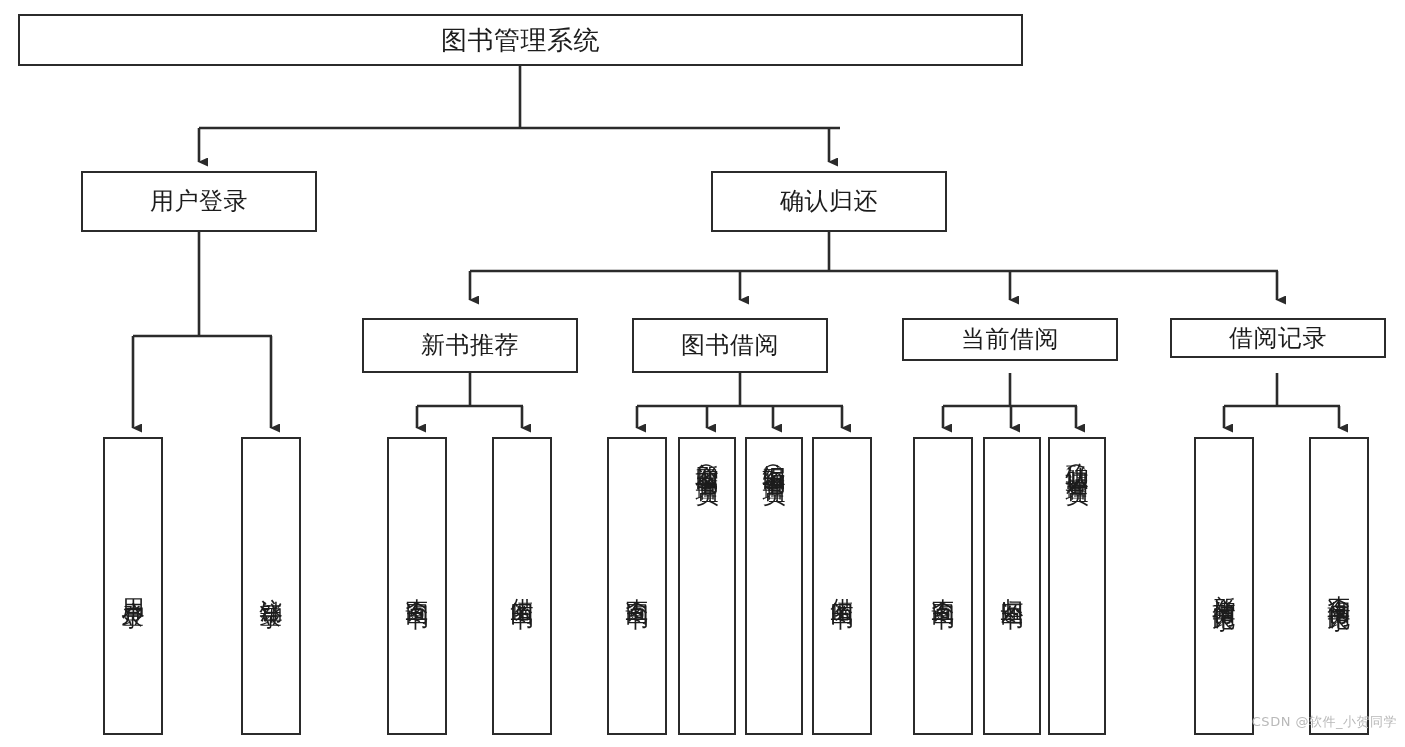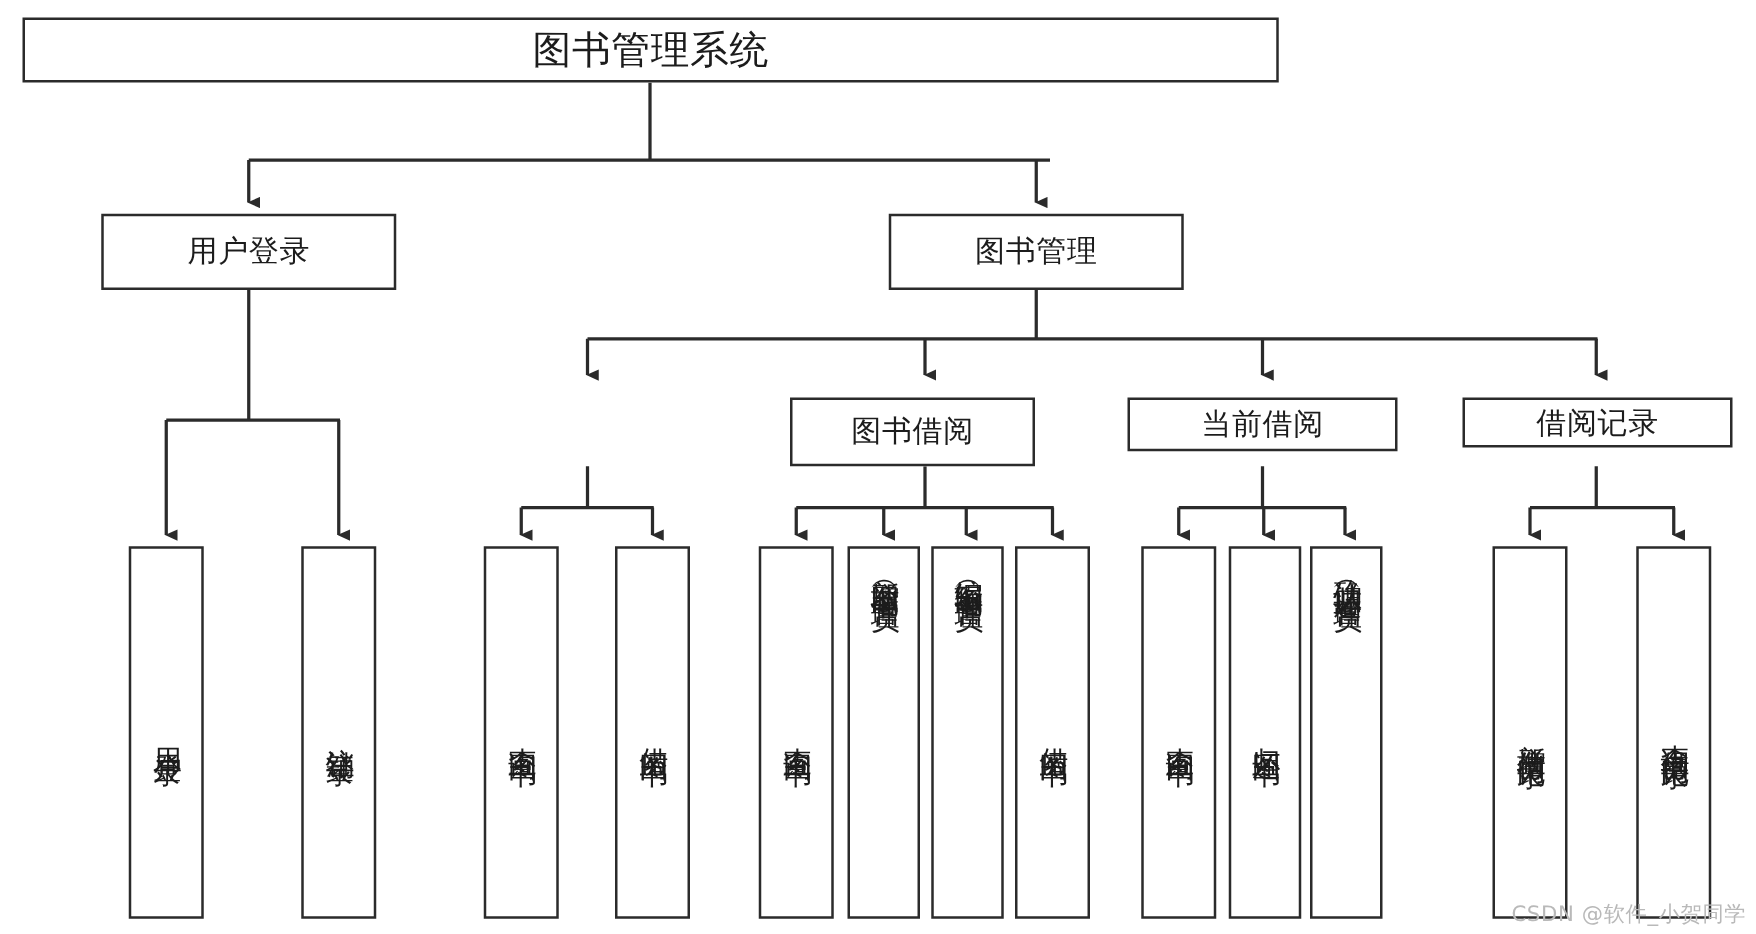--- a/index.html
+++ b/index.html
@@ -40,21 +40,21 @@
     color: #1c1c1c;
     letter-spacing: 0.5px;
     white-space: nowrap;
     line-height: 1.18;
   }
   
   .node.horiz .node-label {
     font-size: 24px;
   }
   .node.root .node-label {
-    font-size: 31px;
+    font-size: 26px;
   }
   
   .node.vert {
     align-items: flex-start;
     justify-content: center;
     padding-top: 6px;
   }
   .node.vert .node-label {
     writing-mode: vertical-rl;
     text-orientation: upright;
@@ -65,22 +65,22 @@
     max-height: 100%;
   }
   
   .node.vert.centered {
     align-items: center;
     padding-top: 0;
   }
   #watermark {
     position: absolute;
     right: 8px;
-    bottom: 4px;
-    font-size: 17px;
+    bottom: 16px;
+    font-size: 13px;
     color: #b9b9b9;
     letter-spacing: 0.5px;
     white-space: nowrap;
     user-select: none;
   }
 </style>
 </head>
 <body>
 
 <div id="diagram-root">
@@ -137,23 +137,26 @@
 
   <div class="node horiz root" style="left:18px; top:14px; width:1005px; height:52px;">
     <span class="node-label">图书管理系统</span>
   </div>
 
   <div class="node horiz" style="left:81px; top:171px; width:236px; height:61px;">
     <span class="node-label">用户登录</span>
   </div>
 
   <div class="node horiz" style="left:711px; top:171px; width:236px; height:61px;">
-    <span class="node-label">图书管理</span>
-  </div>
-
+    <span class="node-label">确认归还</span>
+  </div>
+
+  <div class="node horiz" style="left:362px; top:318px; width:216px; height:55px;">
+    <span class="node-label">新书推荐</span>
+  </div>
 
   <div class="node horiz" style="left:632px; top:318px; width:196px; height:55px;">
     <span class="node-label">图书借阅</span>
   </div>
 
   <div class="node horiz" style="left:902px; top:318px; width:216px; height:43px;">
     <span class="node-label">当前借阅</span>
   </div>
 
   <div class="node horiz" style="left:1170px; top:318px; width:216px; height:40px;">

